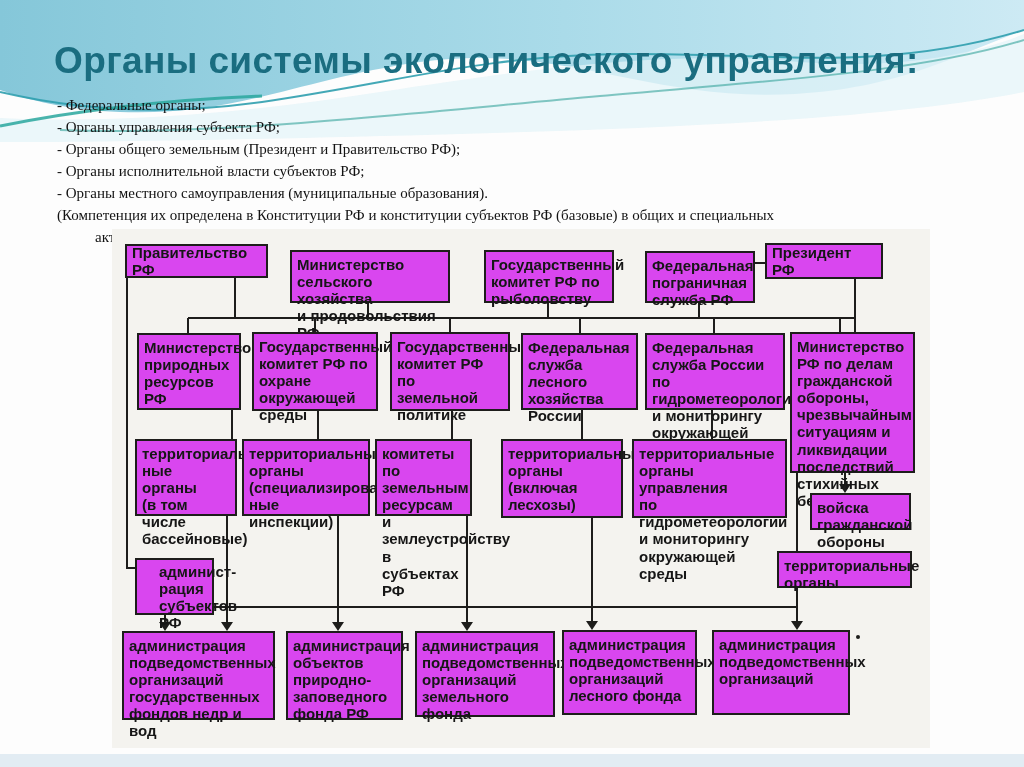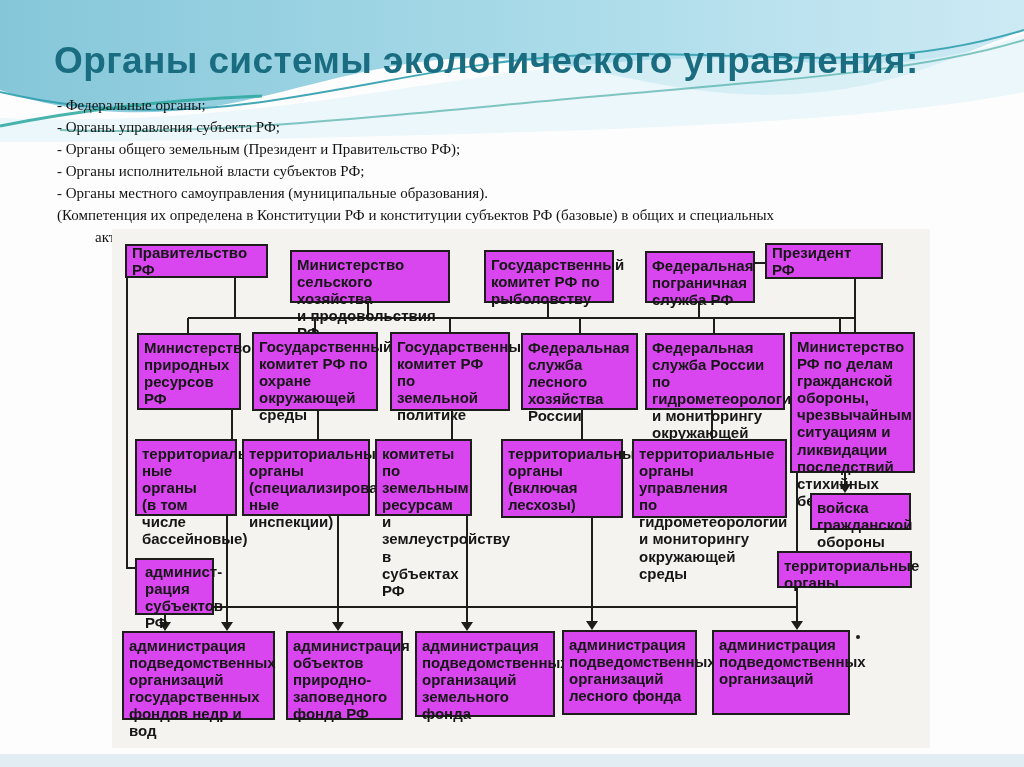--- a/index.html
+++ b/index.html
@@ -188,21 +188,21 @@
 органы управления
 по гидрометеорологии
 и мониторингу
 окружающей среды</div>
 <div class="dbox" style="left:810px;top:493px;width:101px;height:37px">войска
 гражданской
 обороны</div>
 <div class="dbox" style="left:777px;top:551px;width:135px;height:37px">территориальные
 органы</div>
 
-<div class="dbox" style="left:135px;top:558px;width:79px;height:57px;padding:3px 8px">админист-
+<div class="dbox" style="left:135px;top:558px;width:79px;height:57px;padding:3px 22px">админист-
 рация
 субъектов
 РФ</div>
 
 <div class="dbox" style="left:122px;top:631px;width:153px;height:89px">администрация
 подведомственных
 организаций
 государственных
 фондов недр и вод</div>
 <div class="dbox" style="left:286px;top:631px;width:117px;height:89px">администрация

